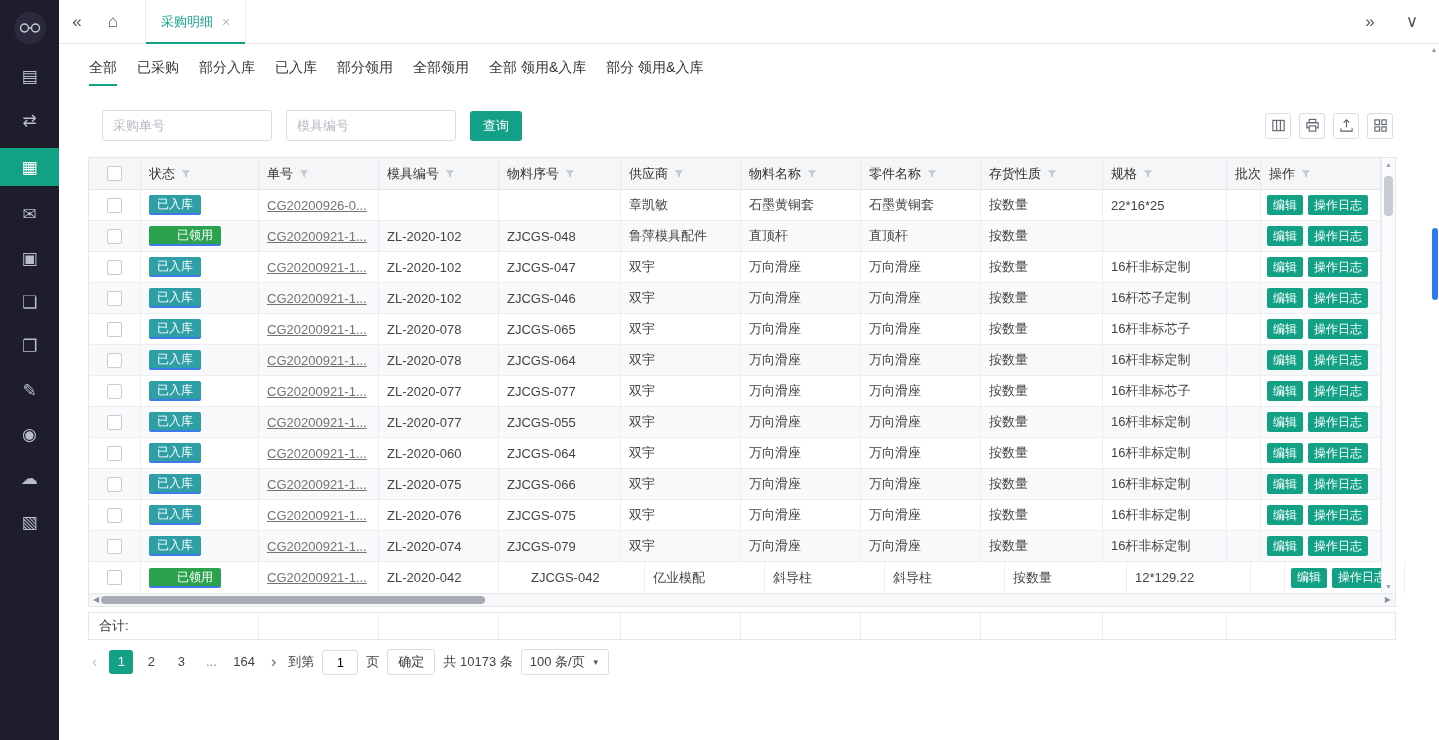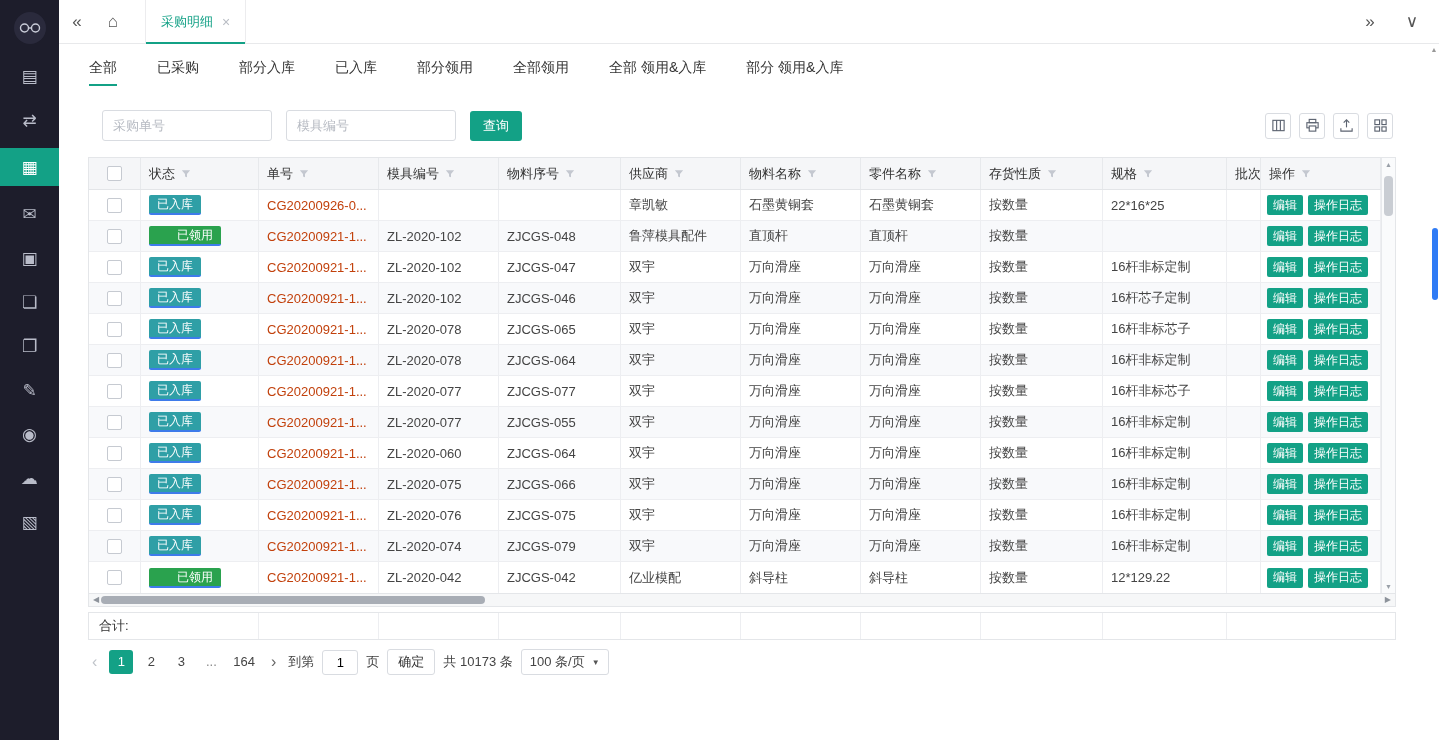--- a/index.html
+++ b/index.html
@@ -19,21 +19,21 @@
 
   .tabbar{height:44px;border-bottom:1px solid #e8e9eb;display:flex;align-items:center;flex-shrink:0;}
   .tb-icon{width:36px;text-align:center;color:#555;font-size:17px;cursor:pointer;user-select:none;}
   .tab{height:44px;display:flex;align-items:center;gap:9px;padding:0 15px;margin-left:14px;
        border-left:1px solid #ececee;border-right:1px solid #ececee;color:#13a186;cursor:pointer;
        box-shadow:inset 0 -2px 0 #13a186;background:#fff;}
   .tab-close{color:#b9bdc4;font-size:14px;}
   .tb-right{margin-left:auto;display:flex;align-items:center;gap:16px;padding-right:14px;}
   .tb-right .tb-icon{width:26px;}
 
-  .filters{display:flex;gap:40px;padding:0 30px;height:46px;align-items:center;flex-shrink:0;}
+  .filters{display:flex;gap:20px;padding:0 30px;height:46px;align-items:center;flex-shrink:0;}
   .ftab{height:46px;line-height:46px;font-size:14px;color:#333;cursor:pointer;position:relative;white-space:nowrap;}
   .ftab.active::after{content:"";position:absolute;left:0;right:0;bottom:4px;height:2px;background:#13a186;}
 
   .toolbar{display:flex;align-items:center;padding:20px 46px 0 29px;flex-shrink:0;}
   .btn-group{display:flex;gap:18px;}
   .btn{height:30px;padding:0 13px;background:#13a186;color:#fff;border:none;border-radius:3px;font-size:13px;cursor:pointer;white-space:nowrap;font-family:inherit;}
   .txt{width:170px;height:31px;border:1px solid #d9dce1;border-radius:3px;padding:0 10px;font-size:13px;color:#333;margin-left:14px;font-family:inherit;outline:none;}
   .txt::placeholder{color:#b6bac2;}
   .btn-search{margin-left:14px;}
   .tool-icons{margin-left:auto;display:flex;gap:8px;}
@@ -49,21 +49,21 @@
   .funnel{flex-shrink:0;cursor:pointer;}
   .tr{display:flex;height:31px;border-bottom:1px solid #edeef1;background:#fff;}
   .tr:nth-child(even){background:#f8f9fb;}
   .tr:last-child{border-bottom:none;}
   .td{display:flex;align-items:center;padding:0 8px;border-right:1px solid #edeef1;
       overflow:hidden;white-space:nowrap;flex-shrink:0;font-size:13px;color:#444;}
   .cb{width:15px;height:15px;border:1px solid #c6cad1;border-radius:2px;background:#fff;cursor:pointer;flex-shrink:0;}
   .badge{padding:1px 8px;font-size:12px;color:#fff;border-radius:2px;border-bottom:2px solid #3e7bea;line-height:16px;}
   .badge-in{background:#2f9fa6;}
   .badge-used{background:#2aa24e;padding-left:28px;}
-  .link{color:#c2410c;cursor:pointer;overflow:hidden;text-overflow:ellipsis;}
+  .link{color:#737373;text-decoration:underline;cursor:pointer;overflow:hidden;text-overflow:ellipsis;}
   .act-btn{height:20px;padding:0 6px;font-size:12px;background:#13a186;color:#fff;border:none;border-radius:2px;margin-right:5px;cursor:pointer;white-space:nowrap;font-family:inherit;}
   .td-actions{padding:0 6px;}
 
   .vscroll{position:absolute;top:0;right:0;bottom:0;width:14px;background:#fafbfc;border-left:1px solid #e7e9ec;}
   .vs-arrow{position:absolute;left:0;width:13px;text-align:center;font-size:7px;color:#9aa0a8;cursor:pointer;}
   .vs-up{top:3px;} .vs-down{bottom:3px;}
   .vs-thumb{position:absolute;top:18px;left:2px;width:9px;height:40px;background:#c9cdd3;border-radius:4px;cursor:pointer;}
 
   .hscroll{width:1308px;height:13px;background:#f6f7f8;border:1px solid #e4e6e9;border-top:none;position:relative;}
   .hs-arrow{position:absolute;top:1px;font-size:8px;color:#8d939b;cursor:pointer;}
@@ -539,21 +539,21 @@
               <div class="td td-checkbox" style="width: 52px; justify-content: center;">
                 <span class="cb"></span>
               </div>
               <div class="td td-status" style="width: 118px;">
                 <span class="badge badge-used">已领用</span>
               </div>
               <div class="td td-order_no" style="width: 120px;">
                 <a class="link">CG20200921-1...</a>
               </div>
               <div class="td td-mold_no" style="width: 120px;">ZL-2020-042</div>
-              <div class="td td-item_no" style="width: 122px;">ZJCGS-042</div>
+              <div class="td td-item_no" style="width: 122px; margin-left: 24px;">ZJCGS-042</div>
               <div class="td td-supplier" style="width: 120px;">亿业模配</div>
               <div class="td td-material" style="width: 120px;">斜导柱</div>
               <div class="td td-part" style="width: 120px;">斜导柱</div>
               <div class="td td-stock_nature" style="width: 122px;">按数量</div>
               <div class="td td-spec" style="width: 124px;">12*129.22</div>
               <div class="td td-batch" style="width: 34px;"></div>
               <div class="td td-actions" style="width: 120px;">
                 <button class="act-btn">编辑</button>
                 <button class="act-btn">操作日志</button>
               </div>

